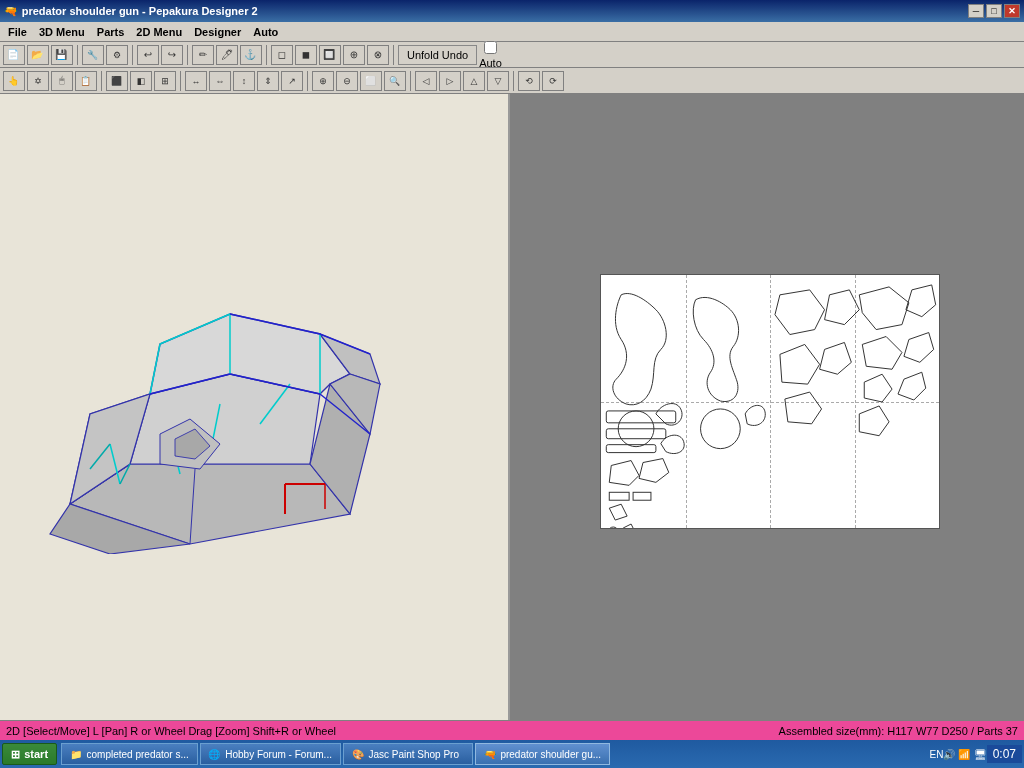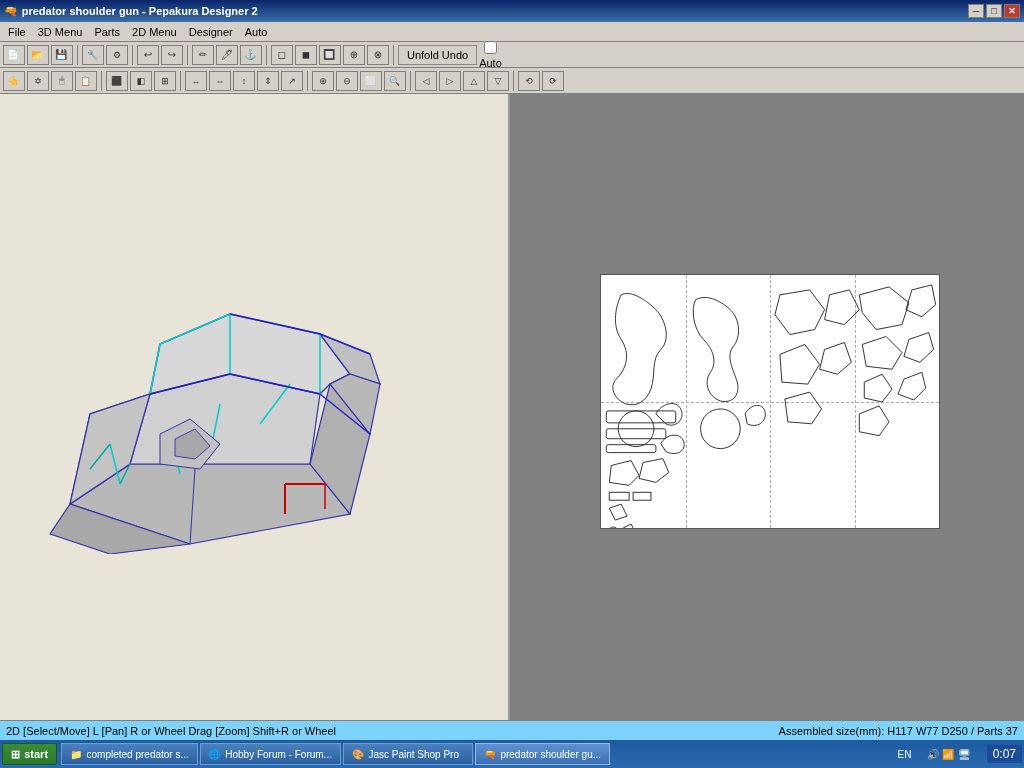--- a/index.html
+++ b/index.html
@@ -36,20 +36,21 @@
       height: 20px;
       display: flex;
       align-items: center;
       border-bottom: 1px solid #808080;
       padding: 0 2px;
     }
     .menu-item {
       padding: 2px 6px;
       cursor: pointer;
       font-size: 11px;
+      font-weight: bold;
     }
 
     
     #toolbar1, #toolbar2 {
       background: #d4d0c8;
       height: 26px;
       display: flex;
       align-items: center;
       border-bottom: 1px solid #808080;
       padding: 2px 3px;
@@ -117,21 +118,21 @@
       position: absolute;
       top: 0; left: 0; right: 0; bottom: 0;
     }
     .grid-line-v1 { position: absolute; left: 25%; top: 0; bottom: 0; border-left: 1px dashed #aaa; }
     .grid-line-v2 { position: absolute; left: 50%; top: 0; bottom: 0; border-left: 1px dashed #aaa; }
     .grid-line-v3 { position: absolute; left: 75%; top: 0; bottom: 0; border-left: 1px dashed #aaa; }
     .grid-line-h1 { position: absolute; top: 50%; left: 0; right: 0; border-top: 1px dashed #aaa; }
 
     
     #statusbar {
-      background: #7dd3fc;
+      background: #ec4899;
       height: 20px;
       display: flex;
       align-items: center;
       border-top: 1px solid #808080;
       padding: 0 6px;
       font-size: 11px;
       justify-content: space-between;
     }
 
     
@@ -171,21 +172,21 @@
       font-size: 10px;
       min-width: 130px;
       max-width: 160px;
       overflow: hidden;
       white-space: nowrap;
     }
     .taskbar-item.active {
       background: linear-gradient(to bottom, #6090d0, #3a70b0);
       border: 1px solid #90b8e0;
     }
-    #taskbar-right { display: flex; align-items: center; gap: 16px; color: white; font-size: 10px; }
+    #taskbar-right { display: flex; align-items: center; gap: 0; color: white; font-size: 10px; }
     #clock { background: #1a4a9a; padding: 2px 6px; font-size: 12px; color: white; }
 
     
     #model-svg {
       position: absolute;
       top: 80px;
       left: 30px;
       width: 440px;
       height: 380px;
     }

